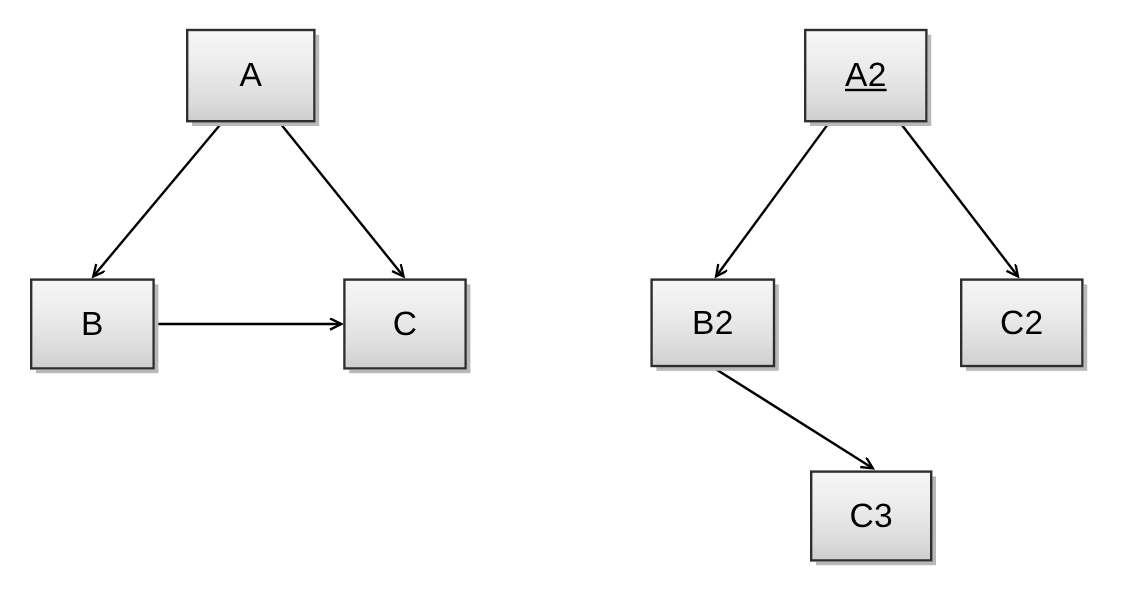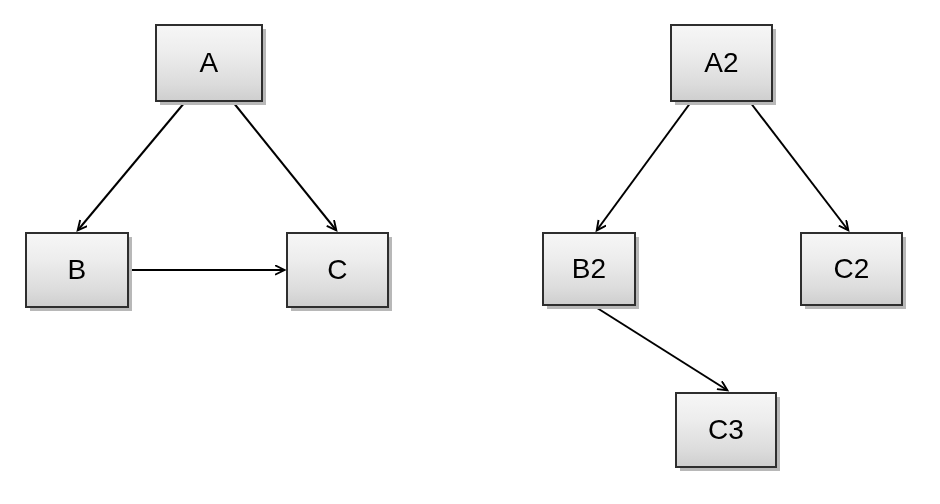--- a/index.html
+++ b/index.html
@@ -69,23 +69,23 @@
       <div class="node" style="left: 155px; top: 24px; width: 108px; height: 78px; border-color: rgb(46, 46, 46); box-shadow: rgb(184, 184, 184) 4px 4px 0px -1px; background-image: linear-gradient(rgb(246, 246, 246) 0%, rgb(237, 237, 237) 35%, rgb(220, 220, 220) 78%, rgb(207, 207, 207) 100%);">
         <span class="node-label" style="color: rgb(0, 0, 0);">A</span>
       </div>
       <div class="node" style="left: 25px; top: 232px; width: 104px; height: 76px; border-color: rgb(46, 46, 46); box-shadow: rgb(184, 184, 184) 4px 4px 0px -1px; background-image: linear-gradient(rgb(246, 246, 246) 0%, rgb(237, 237, 237) 35%, rgb(220, 220, 220) 78%, rgb(207, 207, 207) 100%);">
         <span class="node-label" style="color: rgb(0, 0, 0);">B</span>
       </div>
       <div class="node" style="left: 286px; top: 232px; width: 103px; height: 76px; border-color: rgb(46, 46, 46); box-shadow: rgb(184, 184, 184) 4px 4px 0px -1px; background-image: linear-gradient(rgb(246, 246, 246) 0%, rgb(237, 237, 237) 35%, rgb(220, 220, 220) 78%, rgb(207, 207, 207) 100%);">
         <span class="node-label" style="color: rgb(0, 0, 0);">C</span>
       </div>
       <div class="node" style="left: 670px; top: 24px; width: 103px; height: 78px; border-color: rgb(46, 46, 46); box-shadow: rgb(184, 184, 184) 4px 4px 0px -1px; background-image: linear-gradient(rgb(246, 246, 246) 0%, rgb(237, 237, 237) 35%, rgb(220, 220, 220) 78%, rgb(207, 207, 207) 100%);">
-        <span class="node-label" style="color: rgb(0, 0, 0);">A2</span>
+        <span class="node-label" style="color: rgb(0, 0, 0); text-decoration: underline;">A2</span>
       </div>
-      <div class="node" style="left: 542px; top: 232px; width: 94px; height: 74px; border-color: rgb(46, 46, 46); box-shadow: rgb(184, 184, 184) 4px 4px 0px -1px; background-image: linear-gradient(rgb(246, 246, 246) 0%, rgb(237, 237, 237) 35%, rgb(220, 220, 220) 78%, rgb(207, 207, 207) 100%); text-align: center;">
+      <div class="node" style="left: 542px; top: 232px; width: 104px; height: 74px; border-color: rgb(46, 46, 46); box-shadow: rgb(184, 184, 184) 4px 4px 0px -1px; background-image: linear-gradient(rgb(246, 246, 246) 0%, rgb(237, 237, 237) 35%, rgb(220, 220, 220) 78%, rgb(207, 207, 207) 100%); text-align: center;">
         <span class="node-label" style="color: rgb(0, 0, 0);">B2</span>
       </div>
       <div class="node" style="left: 800px; top: 232px; width: 103px; height: 74px; border-color: rgb(46, 46, 46); box-shadow: rgb(184, 184, 184) 4px 4px 0px -1px; background-image: linear-gradient(rgb(246, 246, 246) 0%, rgb(237, 237, 237) 35%, rgb(220, 220, 220) 78%, rgb(207, 207, 207) 100%);">
         <span class="node-label" style="color: rgb(0, 0, 0);">C2</span>
       </div>
       <div class="node" style="left: 675px; top: 392px; width: 102px; height: 76px; border-color: rgb(46, 46, 46); box-shadow: rgb(184, 184, 184) 4px 4px 0px -1px; background-image: linear-gradient(rgb(246, 246, 246) 0%, rgb(237, 237, 237) 35%, rgb(220, 220, 220) 78%, rgb(207, 207, 207) 100%);">
         <span class="node-label" style="color: rgb(0, 0, 0);">C3</span>
       </div>
     </div>
 </div>

